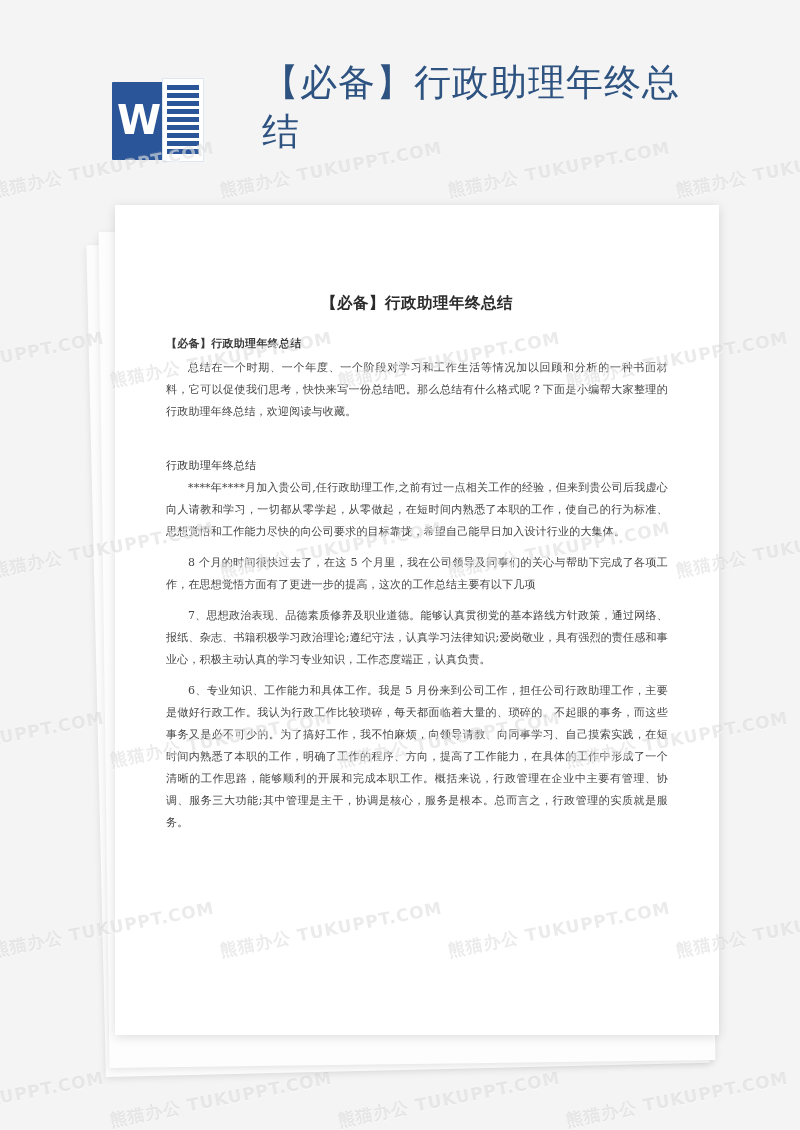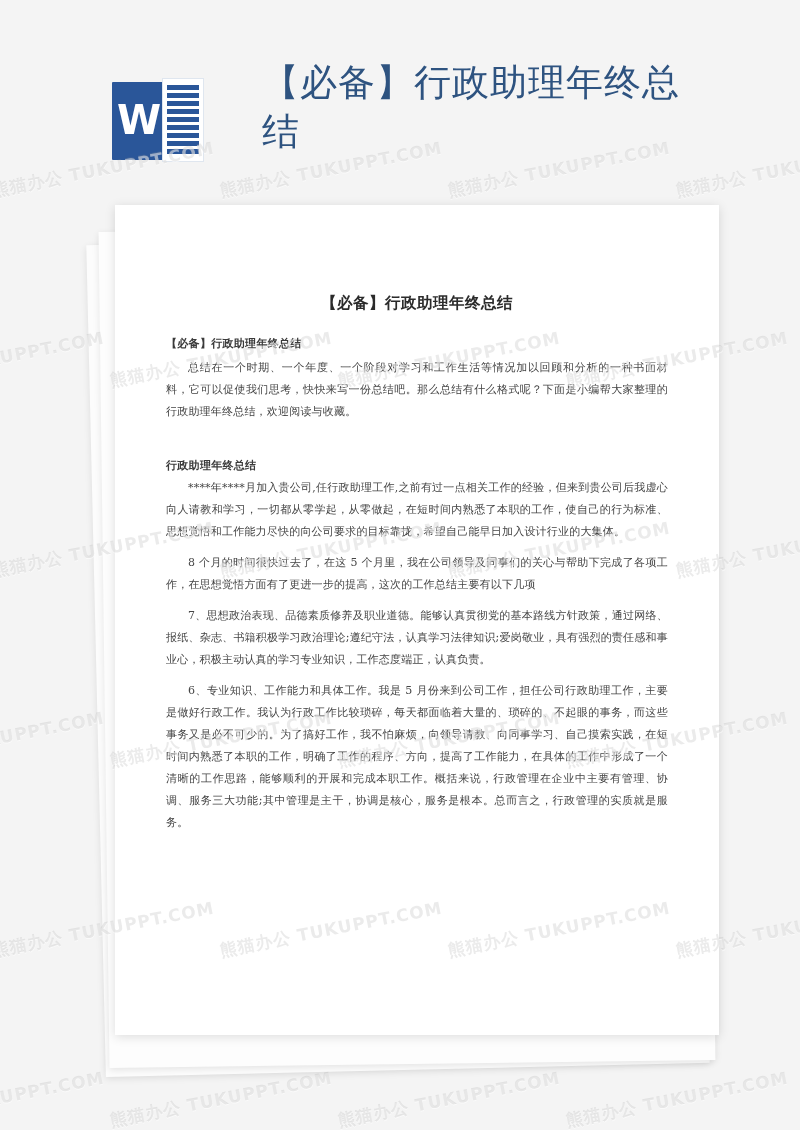--- a/index.html
+++ b/index.html
@@ -180,21 +180,21 @@
     font-size: 11px;
     line-height: 22px;
     margin: 0 0 9px 0;
     text-align: justify;
     text-indent: 22px;
     color: #454545;
     letter-spacing: 0.2px;
   }
   .doc-h {
     font-family: "DejaVu Serif", "Liberation Serif", serif;
-    font-weight: 700;
+    font-weight: 400;
     font-size: 11px;
     color: #3a3a3a;
     margin: 16px 0 4px 0;
     text-indent: 0;
     letter-spacing: 0.3px;
   }
   .spacer-sm { height: 10px; }
 </style>
 </head>
 <body>

